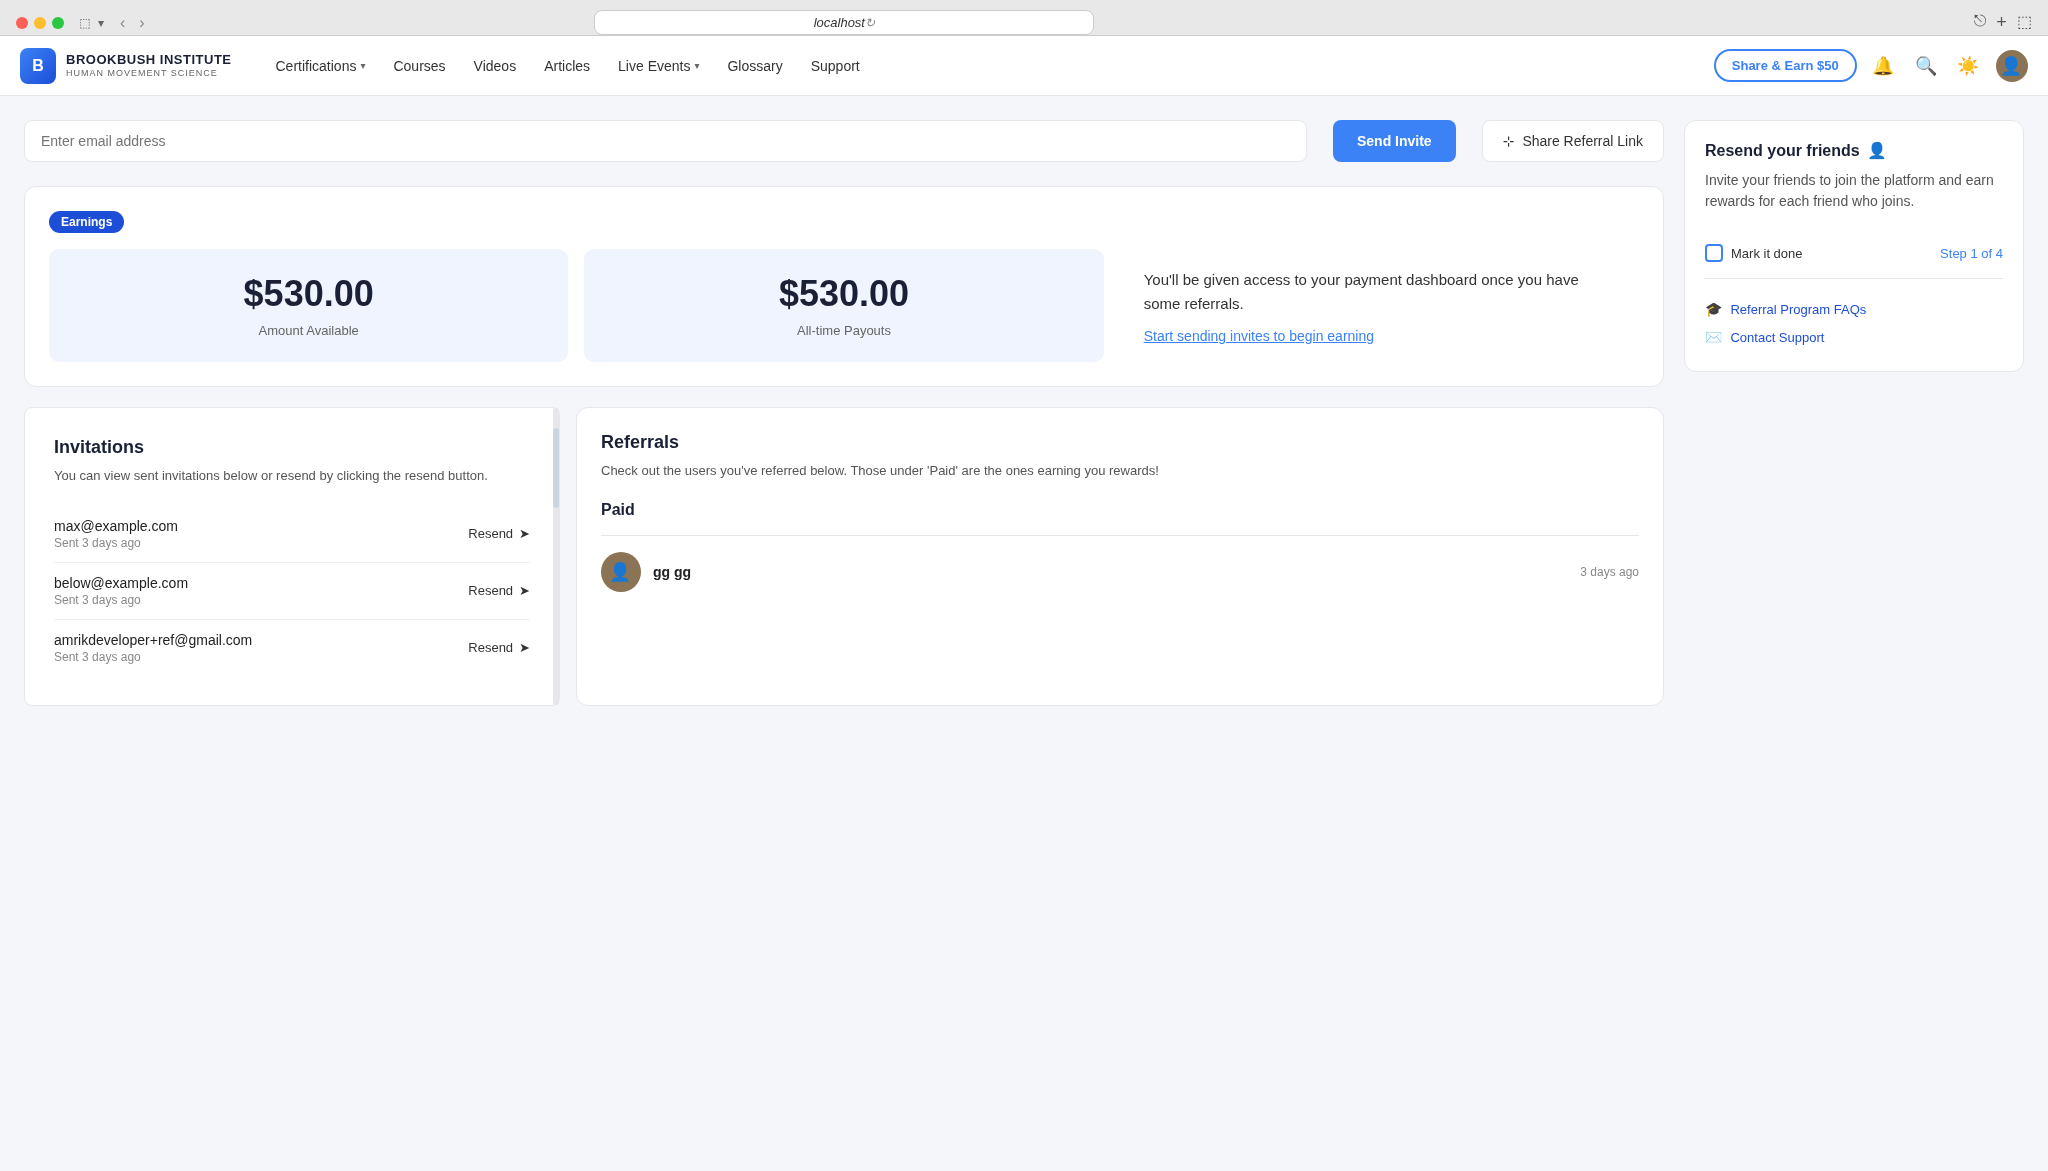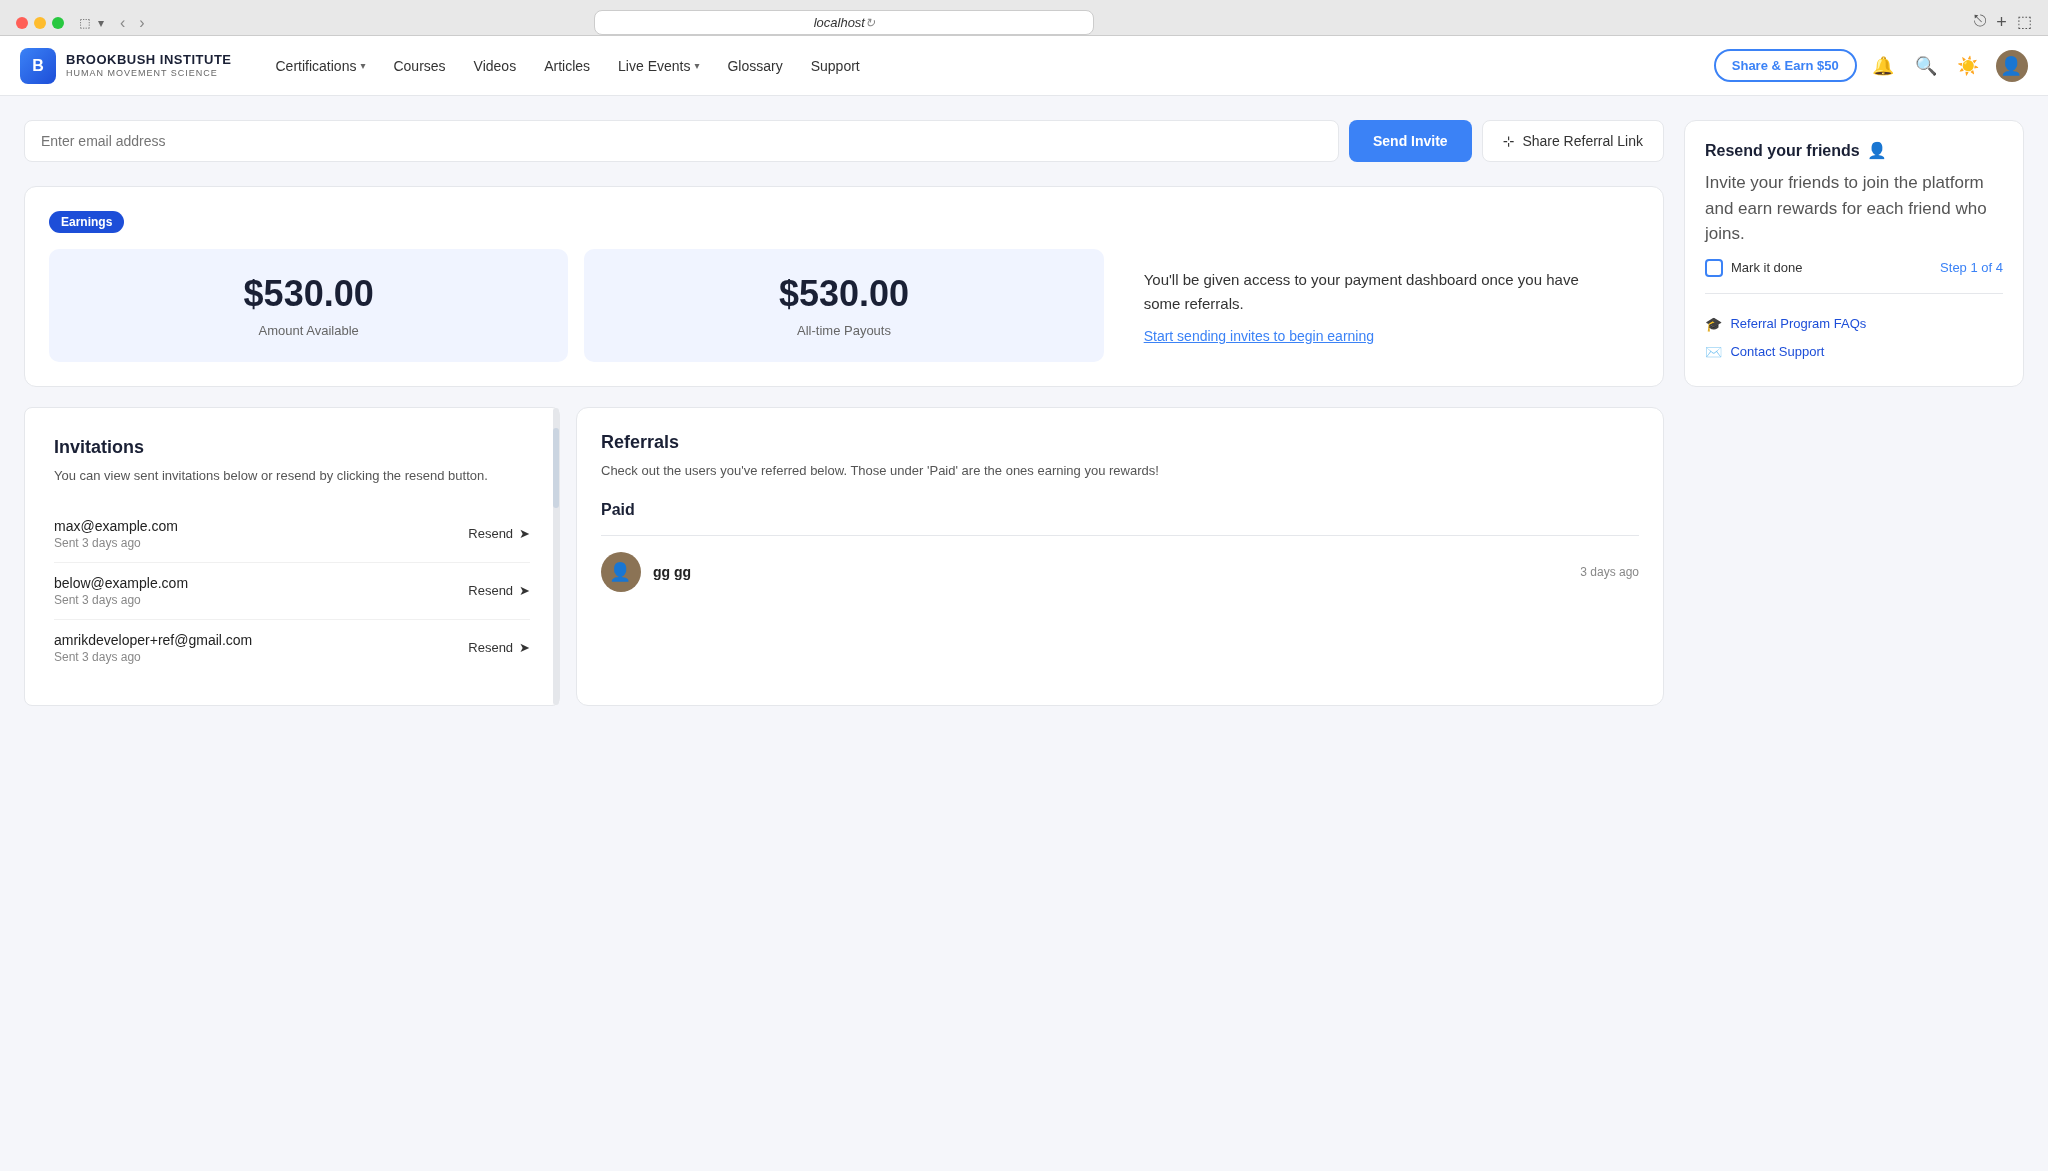--- a/index.html
+++ b/index.html
@@ -87,21 +87,21 @@
     }
     .icon-btn { background: none; border: none; cursor: pointer; color: #555; font-size: 18px; padding: 4px; }
     .avatar { width: 32px; height: 32px; border-radius: 50%; background: #8b7355; display: flex; align-items: center; justify-content: center; color: white; font-size: 13px; overflow: hidden; }
 
     
     .main-content { padding: 24px 24px; display: flex; gap: 20px; }
     .left-panel { flex: 1; }
     .right-panel { width: 340px; flex-shrink: 0; }
 
     
-    .invite-bar { display: flex; gap: 10px; margin-bottom: 24px; }
+    .invite-bar { display: flex; gap: 26px; margin-bottom: 24px; }
     .email-input {
       flex: 1;
       border: 1px solid #e5e7eb;
       border-radius: 8px;
       padding: 12px 16px;
       font-size: 14px;
       color: #999;
       background: white;
       outline: none;
     }
@@ -219,21 +219,21 @@
     
     .invite-friends-card {
       background: white;
       border-radius: 12px;
       border: 1px solid #e5e7eb;
       padding: 20px;
       margin-bottom: 16px;
     }
     .invite-friends-header { display: flex; align-items: center; gap: 8px; margin-bottom: 10px; }
     .invite-friends-title { font-size: 16px; font-weight: 700; color: #1a2035; }
-    .invite-friends-desc { font-size: 17px; color: #555; line-height: 1.5; margin-bottom: 12px; }
+    .invite-friends-desc { font-size: 14px; color: #555; line-height: 1.5; margin-bottom: 32px; }
     .mark-done-row { display: flex; align-items: center; justify-content: space-between; }
     .mark-done-left { display: flex; align-items: center; gap: 8px; }
     .checkbox {
       width: 18px; height: 18px;
       border: 2px solid #3b82f6;
       border-radius: 4px;
       background: white;
       cursor: pointer;
       flex-shrink: 0;
     }

